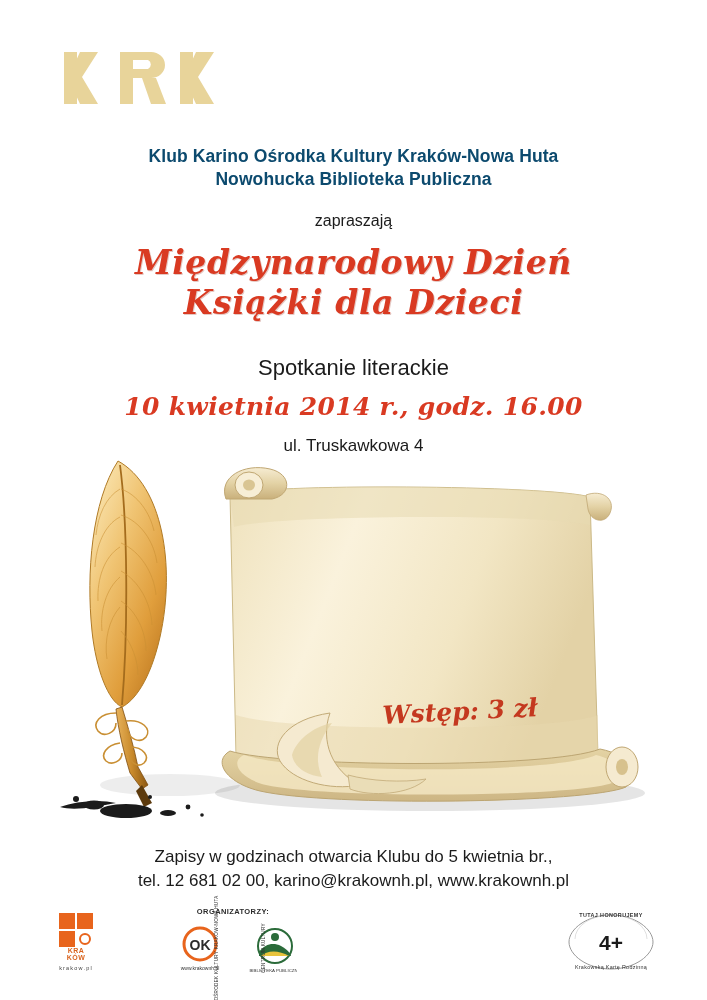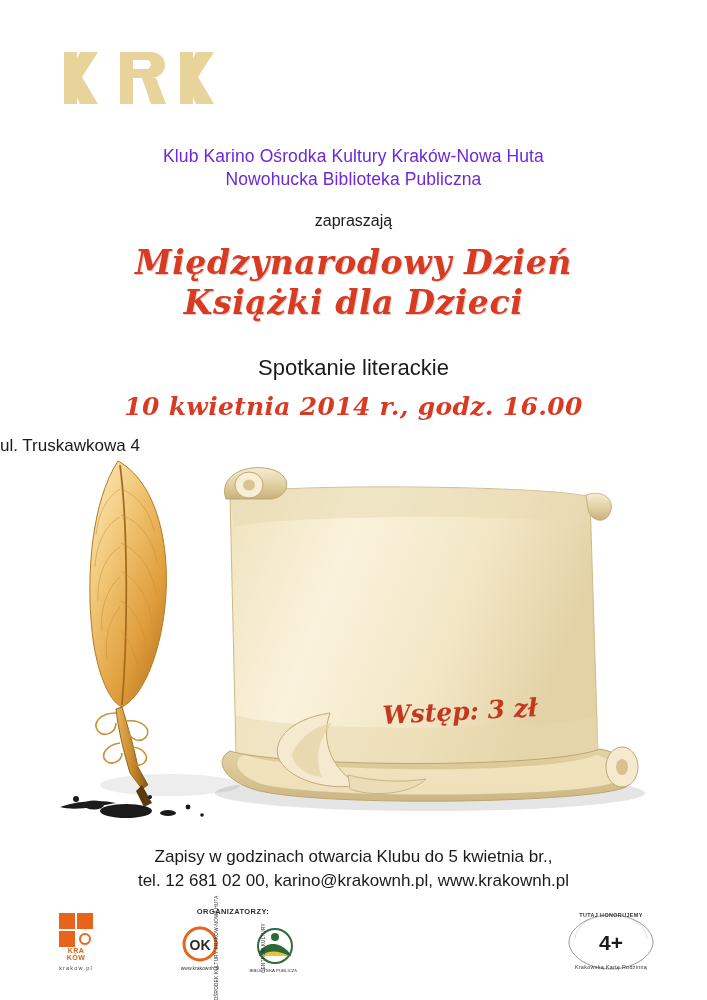--- a/index.html
+++ b/index.html
@@ -32,22 +32,23 @@
   
   .org-block {
     position: absolute;
     left: 0; right: 0;
     top: 145px;
     text-align: center;
     line-height: 1.32;
   }
   .org-line {
     font-size: 17.5px;
-    color: #6d28d9;
+    color: #0c4a6e;
     letter-spacing: 0.1px;
+    font-weight: bold;
   }
 
   .invite {
     position: absolute;
     left: 0; right: 0;
     top: 212px;
     text-align: center;
     font-size: 16px;
     color: #1b1b1b;
   }
@@ -88,21 +89,21 @@
     font-style: italic;
     font-size: 25px;
     color: #d93a22;
     letter-spacing: 0.3px;
   }
 
   .address {
     position: absolute;
     left: 0; right: 0;
     top: 436px;
-    text-align: left;
+    text-align: center;
     font-size: 17px;
     color: #1b1b1b;
   }
 
   
   .art {
     position: absolute;
     left: 30px;
     top: 455px;
     width: 650px;

